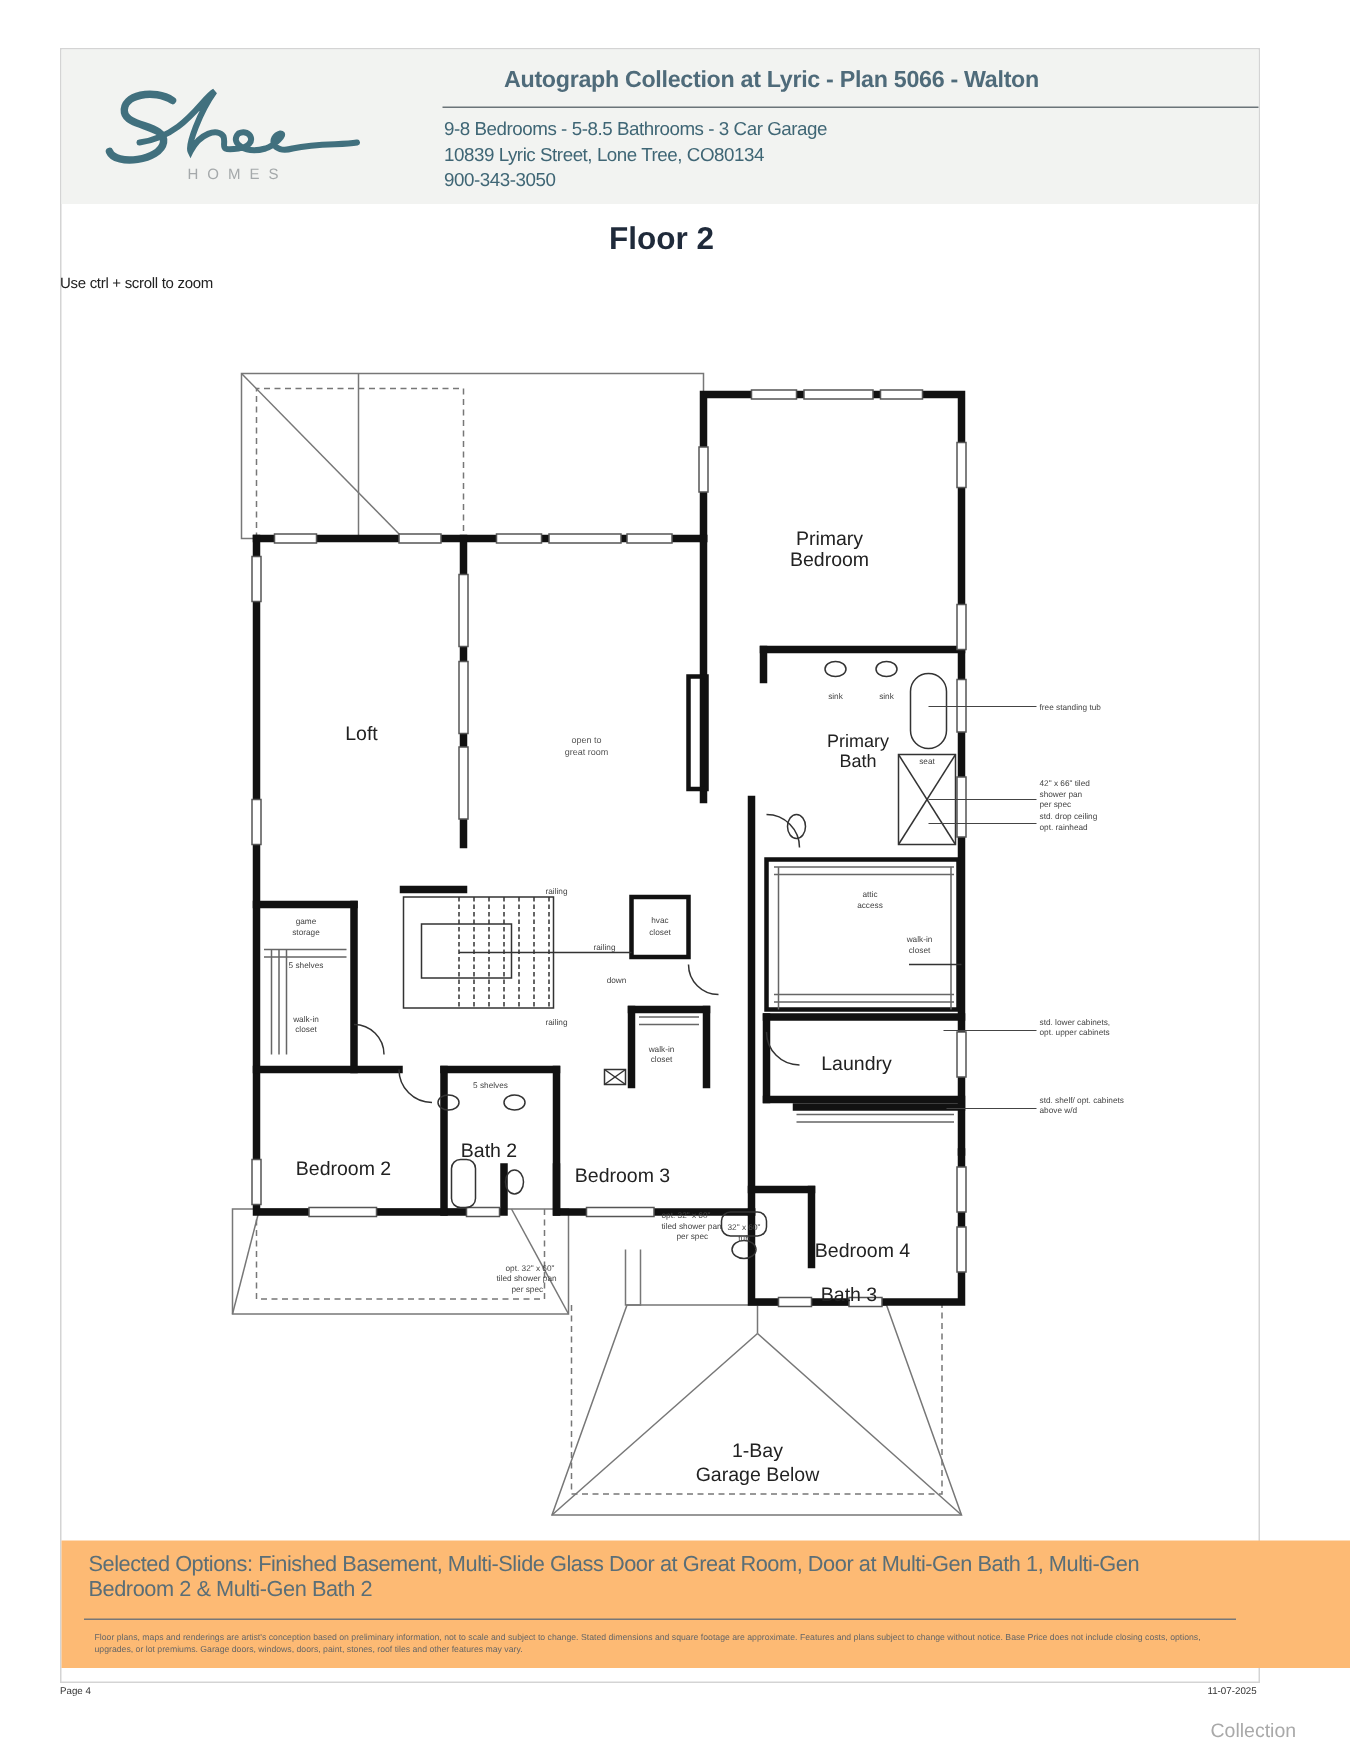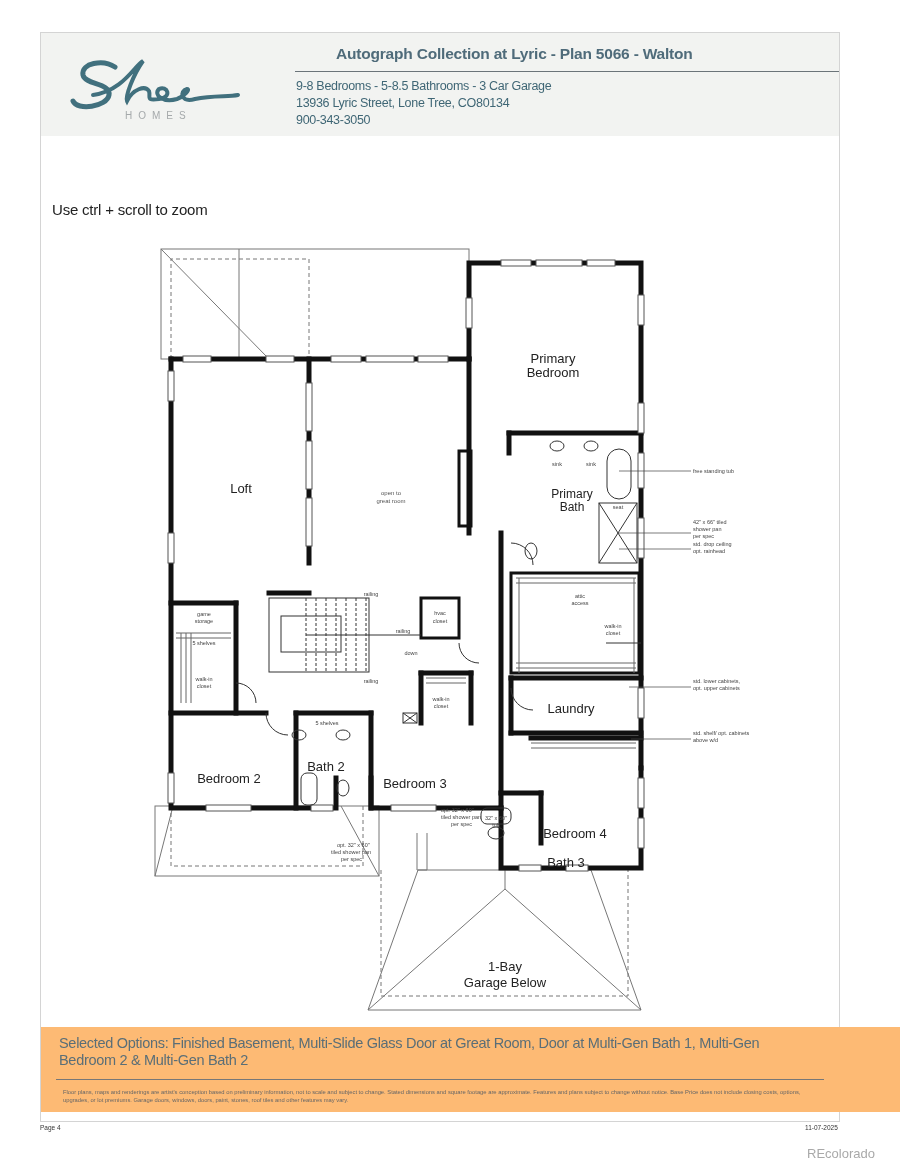--- a/index.html
+++ b/index.html
@@ -4,21 +4,21 @@
 <style>
   html,body{margin:0;padding:0;background:#ffffff;}
   body{width:900px;height:1165px;position:relative;overflow:hidden;font-family:"Liberation Sans",sans-serif;}
   .card{position:absolute;left:40px;top:32px;width:800px;height:1090px;border:1px solid #d4d4d4;background:#ffffff;box-sizing:border-box;}
   .header{position:absolute;left:0;top:0;width:798px;height:103px;background:#f2f3f1;}
   .logo{position:absolute;left:22px;top:12px;width:180px;height:80px;}
   .title{position:absolute;left:255px;top:12px;font-size:15.5px;font-weight:bold;color:#4f6b7a;letter-spacing:-0.2px;margin-left:40px;}
   .title-rule{position:absolute;left:254px;top:38px;width:544px;height:1px;background:#6b7479;}
   .sub{position:absolute;left:255px;font-size:12.5px;color:#3f6675;letter-spacing:-0.3px;}
   .floor-title{position:absolute;left:0;width:800px;top:115px;text-align:center;font-size:21px;font-weight:bold;color:#1f2a3a;}
-  .hint{position:absolute;left:-1px;top:168px;font-size:15px;color:#222;letter-spacing:-0.2px;padding-left:12px;}
+  .hint{position:absolute;left:-1px;top:151px;font-size:10px;color:#222;letter-spacing:-0.2px;}
   .plan{position:absolute;left:110px;top:210px;width:640px;height:790px;}
   .options{position:absolute;left:0;top:994px;width:878px;height:85px;background:#fdba74;}
   .options-text{position:absolute;left:18px;top:8px;width:760px;font-size:14.5px;line-height:17px;color:#5a6e77;letter-spacing:-0.3px;}
   .options-rule{position:absolute;left:15px;top:52px;width:768px;height:1px;background:#777;}
   .disclaimer{position:absolute;left:22px;top:61px;width:760px;font-size:5.8px;line-height:8px;color:#666;}
   .page-num{position:absolute;left:40px;top:1124px;font-size:6.5px;color:#333;}
   .date{position:absolute;left:805px;top:1124px;font-size:6.5px;color:#333;}
   .watermark{position:absolute;left:807px;top:1146px;font-size:13px;color:#a9a9a9;}
   svg text{font-family:"Liberation Sans",sans-serif;}
 </style>
@@ -28,24 +28,25 @@
 <div class="card">
   <div class="header">
     <svg class="logo" viewBox="0 0 180 80">
       <path d="M52 22 C40 14,18 18,20 30 C22 40,48 38,46 50 C44 62,14 66,10 56" fill="none" stroke="#41707e" stroke-width="5" stroke-linecap="round"></path>
       <path d="M30 50 C60 46,72 20,80 16 C70 30,62 52,64 56 C70 44,82 40,86 46 C88 52,82 56,96 54 C110 52,104 40,96 44 C90 50,100 58,114 54 C120 52,128 44,124 44 C116 46,118 58,132 54 C150 50,165 52,175 50" fill="none" stroke="#41707e" stroke-width="4" stroke-linecap="round"></path>
       <text x="62" y="74" font-size="10" letter-spacing="6" fill="#a5a9ab">HOMES</text>
     </svg>
     <div class="title">Autograph Collection at Lyric - Plan 5066 - Walton</div>
     <div class="title-rule"></div>
     <div class="sub" style="top:46px;">9-8 Bedrooms - 5-8.5 Bathrooms - 3 Car Garage</div>
-    <div class="sub" style="top:63px;">13936 Lyric Street, Lone Tree, CO80134</div>
+    <div class="sub" style="top:63px;">10839 Lyric Street, Lone Tree, CO80134</div>
     <div class="sub" style="top:80px;">900-343-3050</div>
   </div>
 
+  <div class="floor-title">Floor 2</div>
   <div class="hint">Use ctrl + scroll to zoom</div>
 
   <svg class="plan" viewBox="110 210 640 790">
     <g fill="none" stroke="#777" stroke-width="1">
 
       <rect x="120" y="216" width="308" height="110"></rect>
       <line x1="120" y1="216" x2="228" y2="326"></line>
       <line x1="198" y1="216" x2="198" y2="326"></line>
       <polyline points="130,326 130,226 268,226 268,326" stroke-dasharray="4,3"></polyline>
 
@@ -260,13 +261,13 @@
 
   <div class="options">
     <div class="options-text">Selected Options: Finished Basement, Multi-Slide Glass Door at Great Room, Door at Multi-Gen Bath 1, Multi-Gen Bedroom 2 &amp; Multi-Gen Bath 2</div>
     <div class="options-rule"></div>
     <div class="disclaimer">Floor plans, maps and renderings are artist's conception based on preliminary information, not to scale and subject to change. Stated dimensions and square footage are approximate. Features and plans subject to change without notice. Base Price does not include closing costs, options, upgrades, or lot premiums. Garage doors, windows, doors, paint, stones, roof tiles and other features may vary.</div>
   </div>
 </div>
 
 <div class="page-num">Page 4</div>
 <div class="date">11-07-2025</div>
-<div class="watermark">REcolorado</div>
+<div class="watermark">Collection</div>
 
 </body></html>

